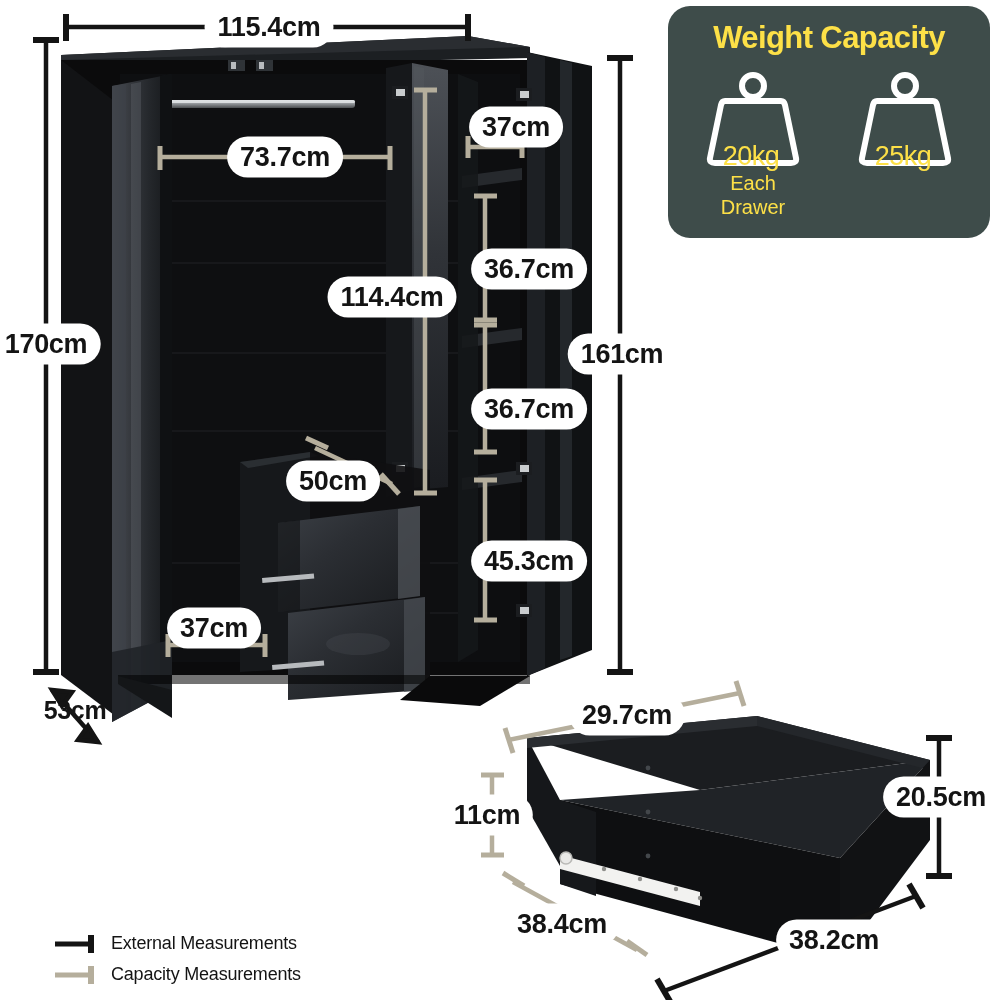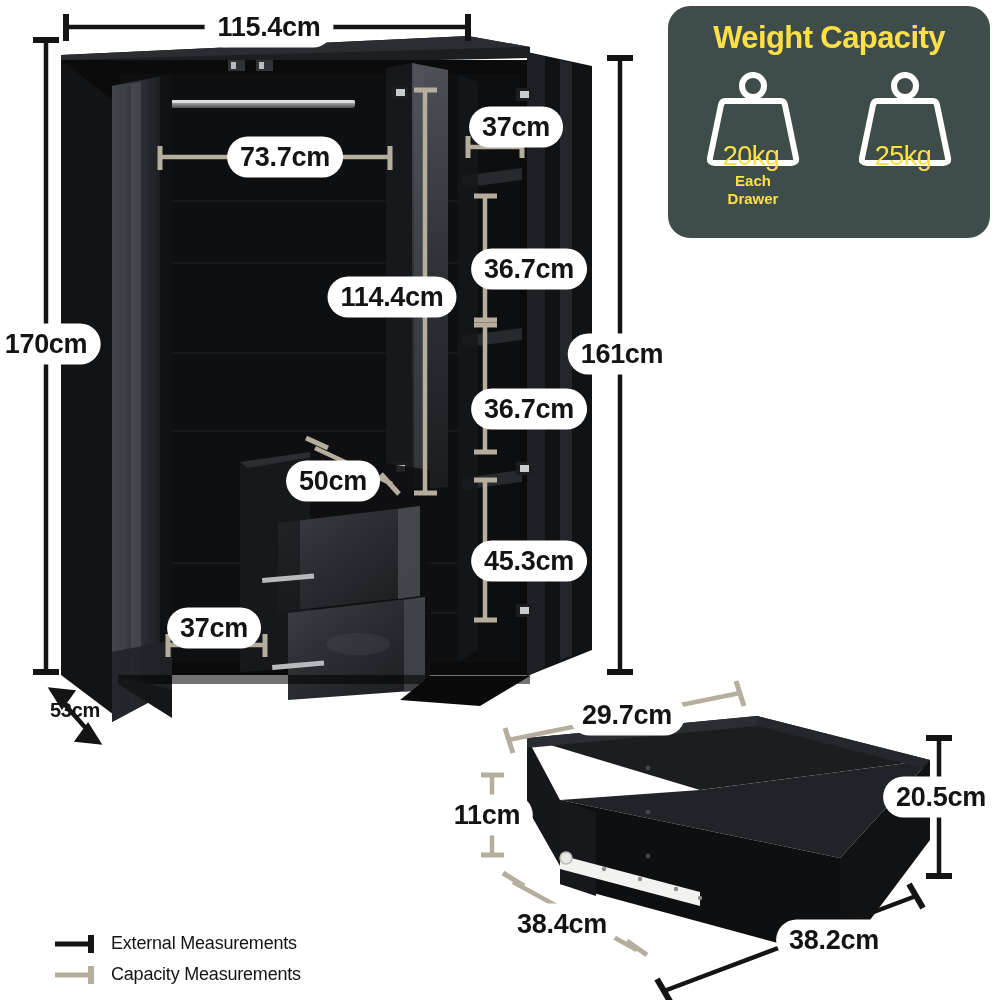--- a/index.html
+++ b/index.html
@@ -23,21 +23,21 @@
     white-space: nowrap;
     line-height: 1;
     display: flex;
     align-items: center;
     justify-content: center;
     letter-spacing: -0.3px;
     transform: translate(-50%, -50%);
     z-index: 30;
   }
   .pill.sz28 { font-size: 27px; padding: 7px 13px; }
-  .pill.sz26 { font-size: 20px; padding: 6px 12px; }
+  .pill.sz26 { font-size: 25px; padding: 6px 12px; }
   .pill.nobg { background: transparent; }
 
   
   #weight-badge {
     position: absolute;
     left: 668px; top: 6px;
     width: 322px; height: 232px;
     background: #3E4C4A;
     border-radius: 22px;
     z-index: 40;
@@ -60,23 +60,23 @@
   .wb-icon { position: relative; height: 100px; }
   .wb-kg {
     position: absolute;
     left: 0; right: 4px; top: 50px;
     font-size: 27px; font-weight: 400;
     letter-spacing: -0.5px;
     margin-top: 23px;
   }
   .wb-cap {
     margin-top: 4px;
-    font-size: 15px;
+    font-size: 20px;
     line-height: 1.18;
-    font-weight: 700;
+    font-weight: 400;
   }
 
   
   #legend { position: absolute; left: 55px; top: 928px; z-index: 40; }
   .lg-row { display: flex; align-items: center; height: 31px; text-align: right; }
   .lg-mark { width: 46px; height: 22px; position: relative; }
   .lg-text { font-size: 18px; color: #141414; margin-left: 10px; letter-spacing: -0.2px; }
 </style>
 </head>
 <body>

